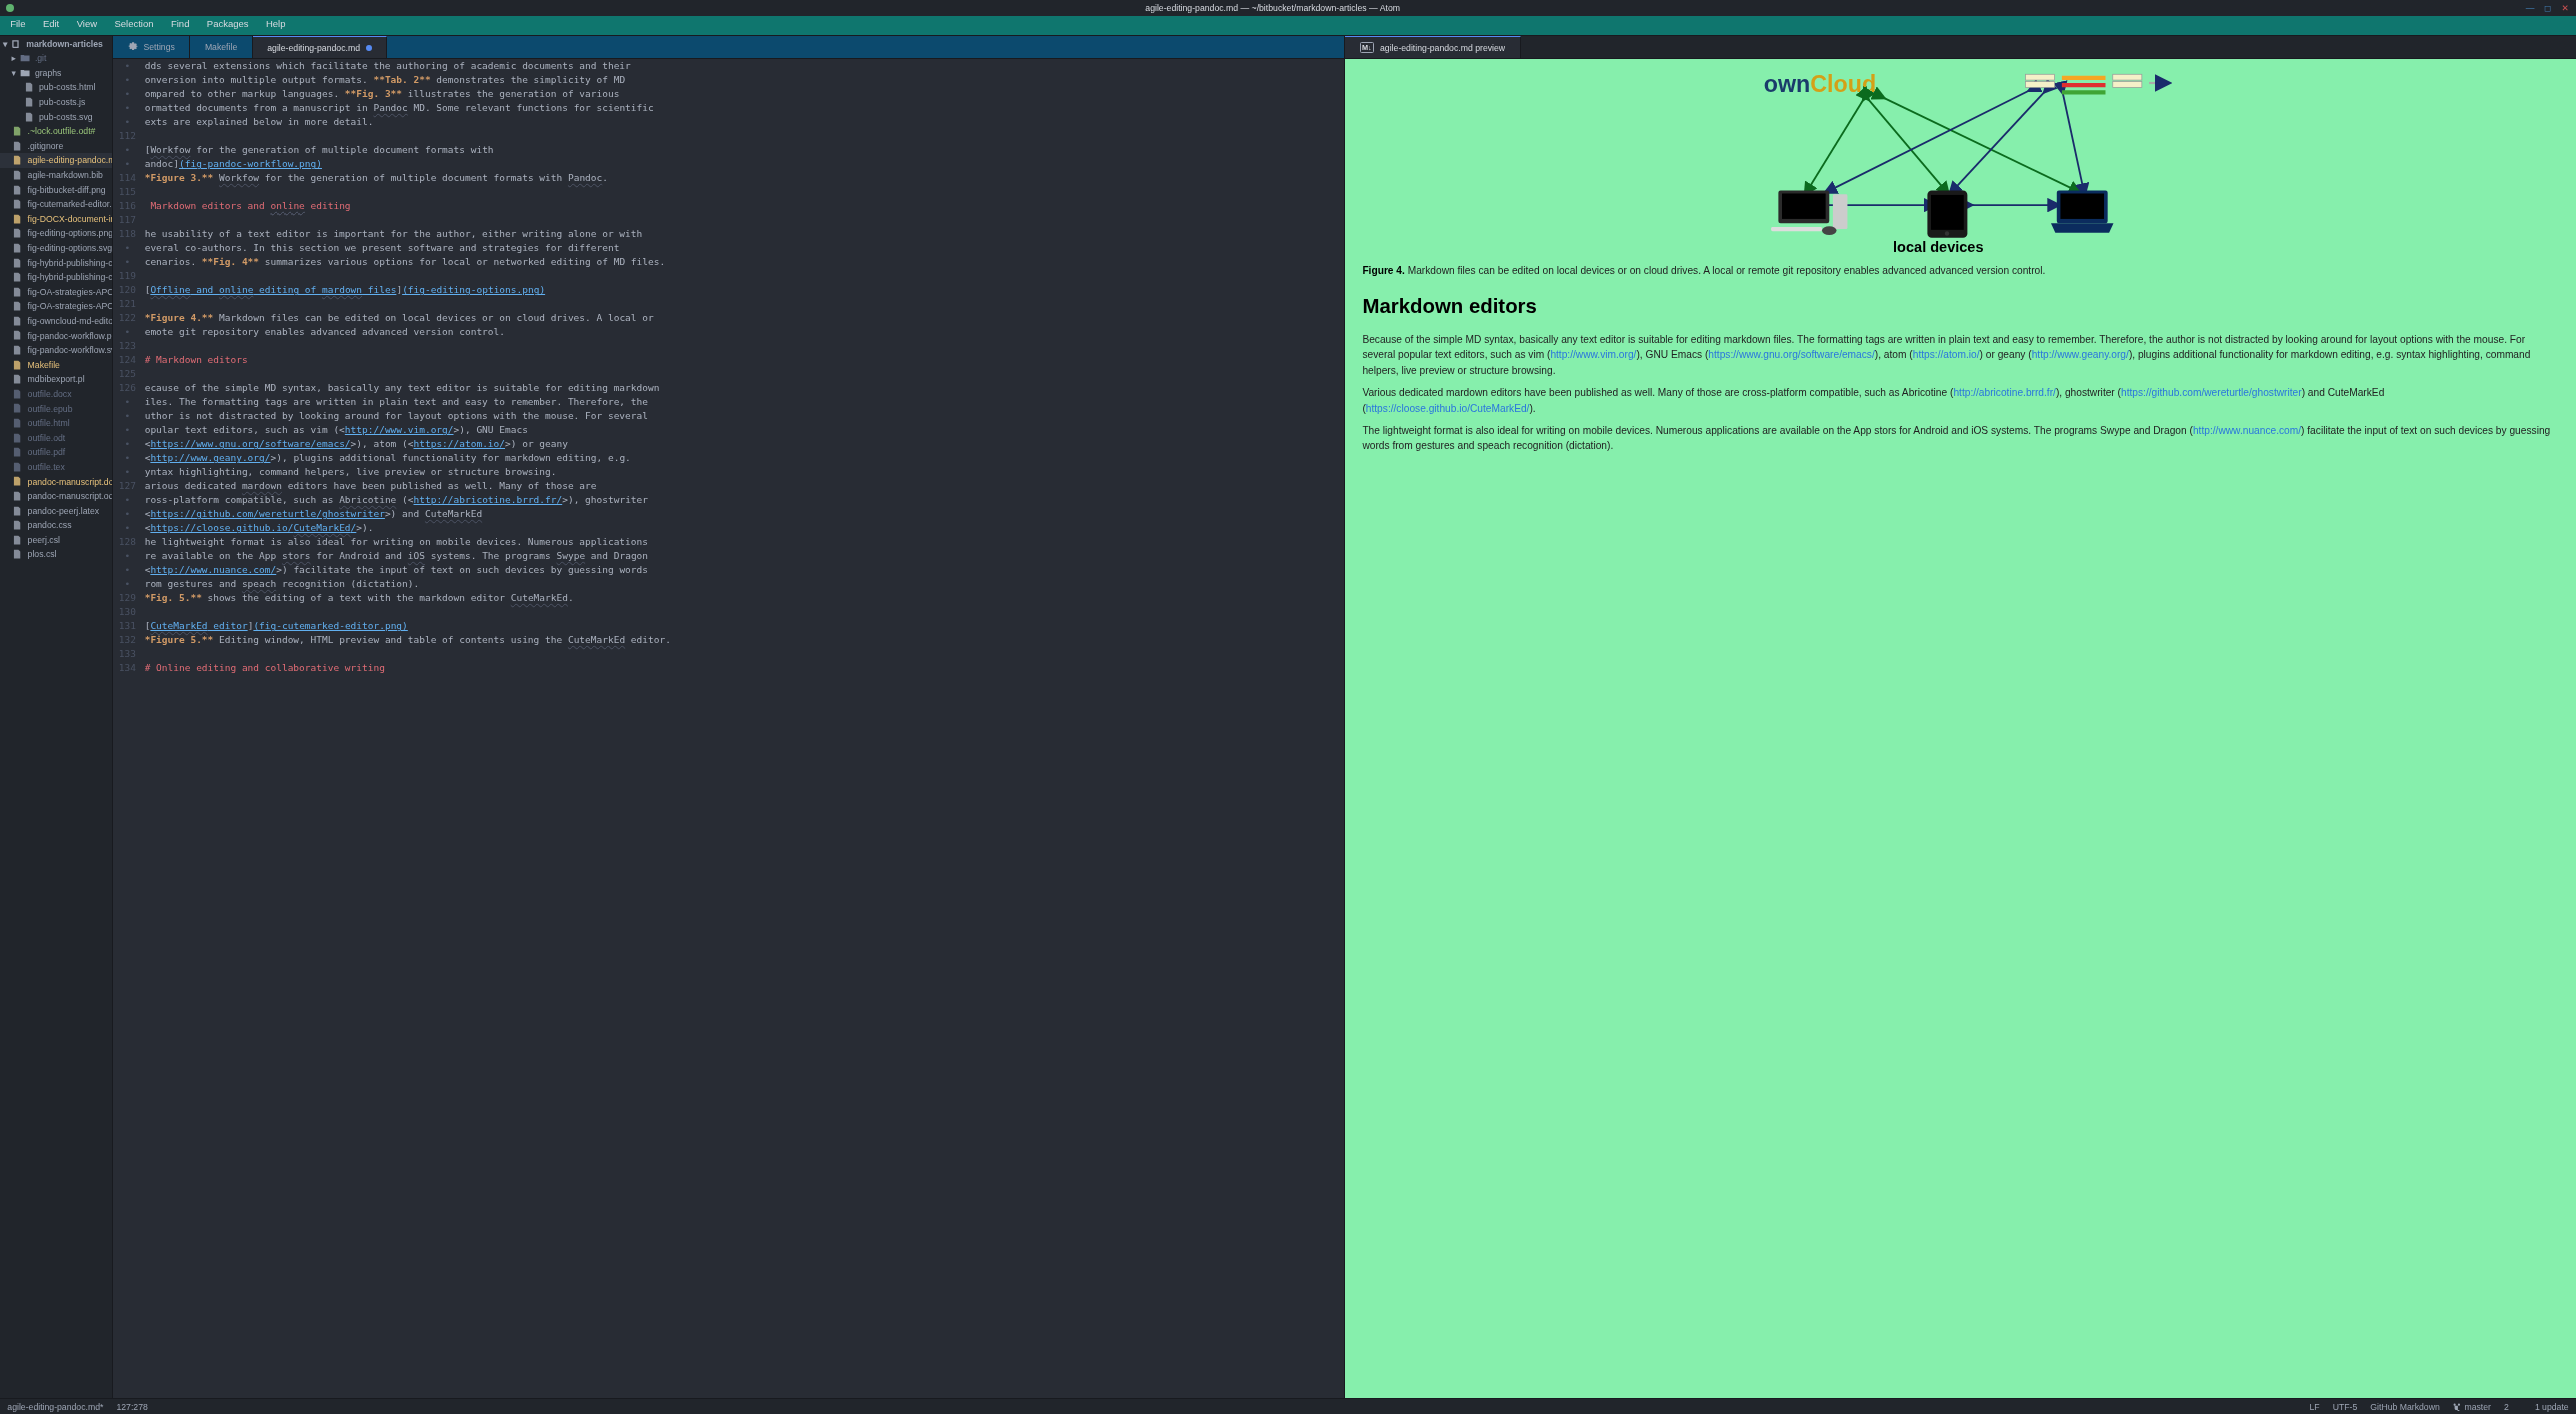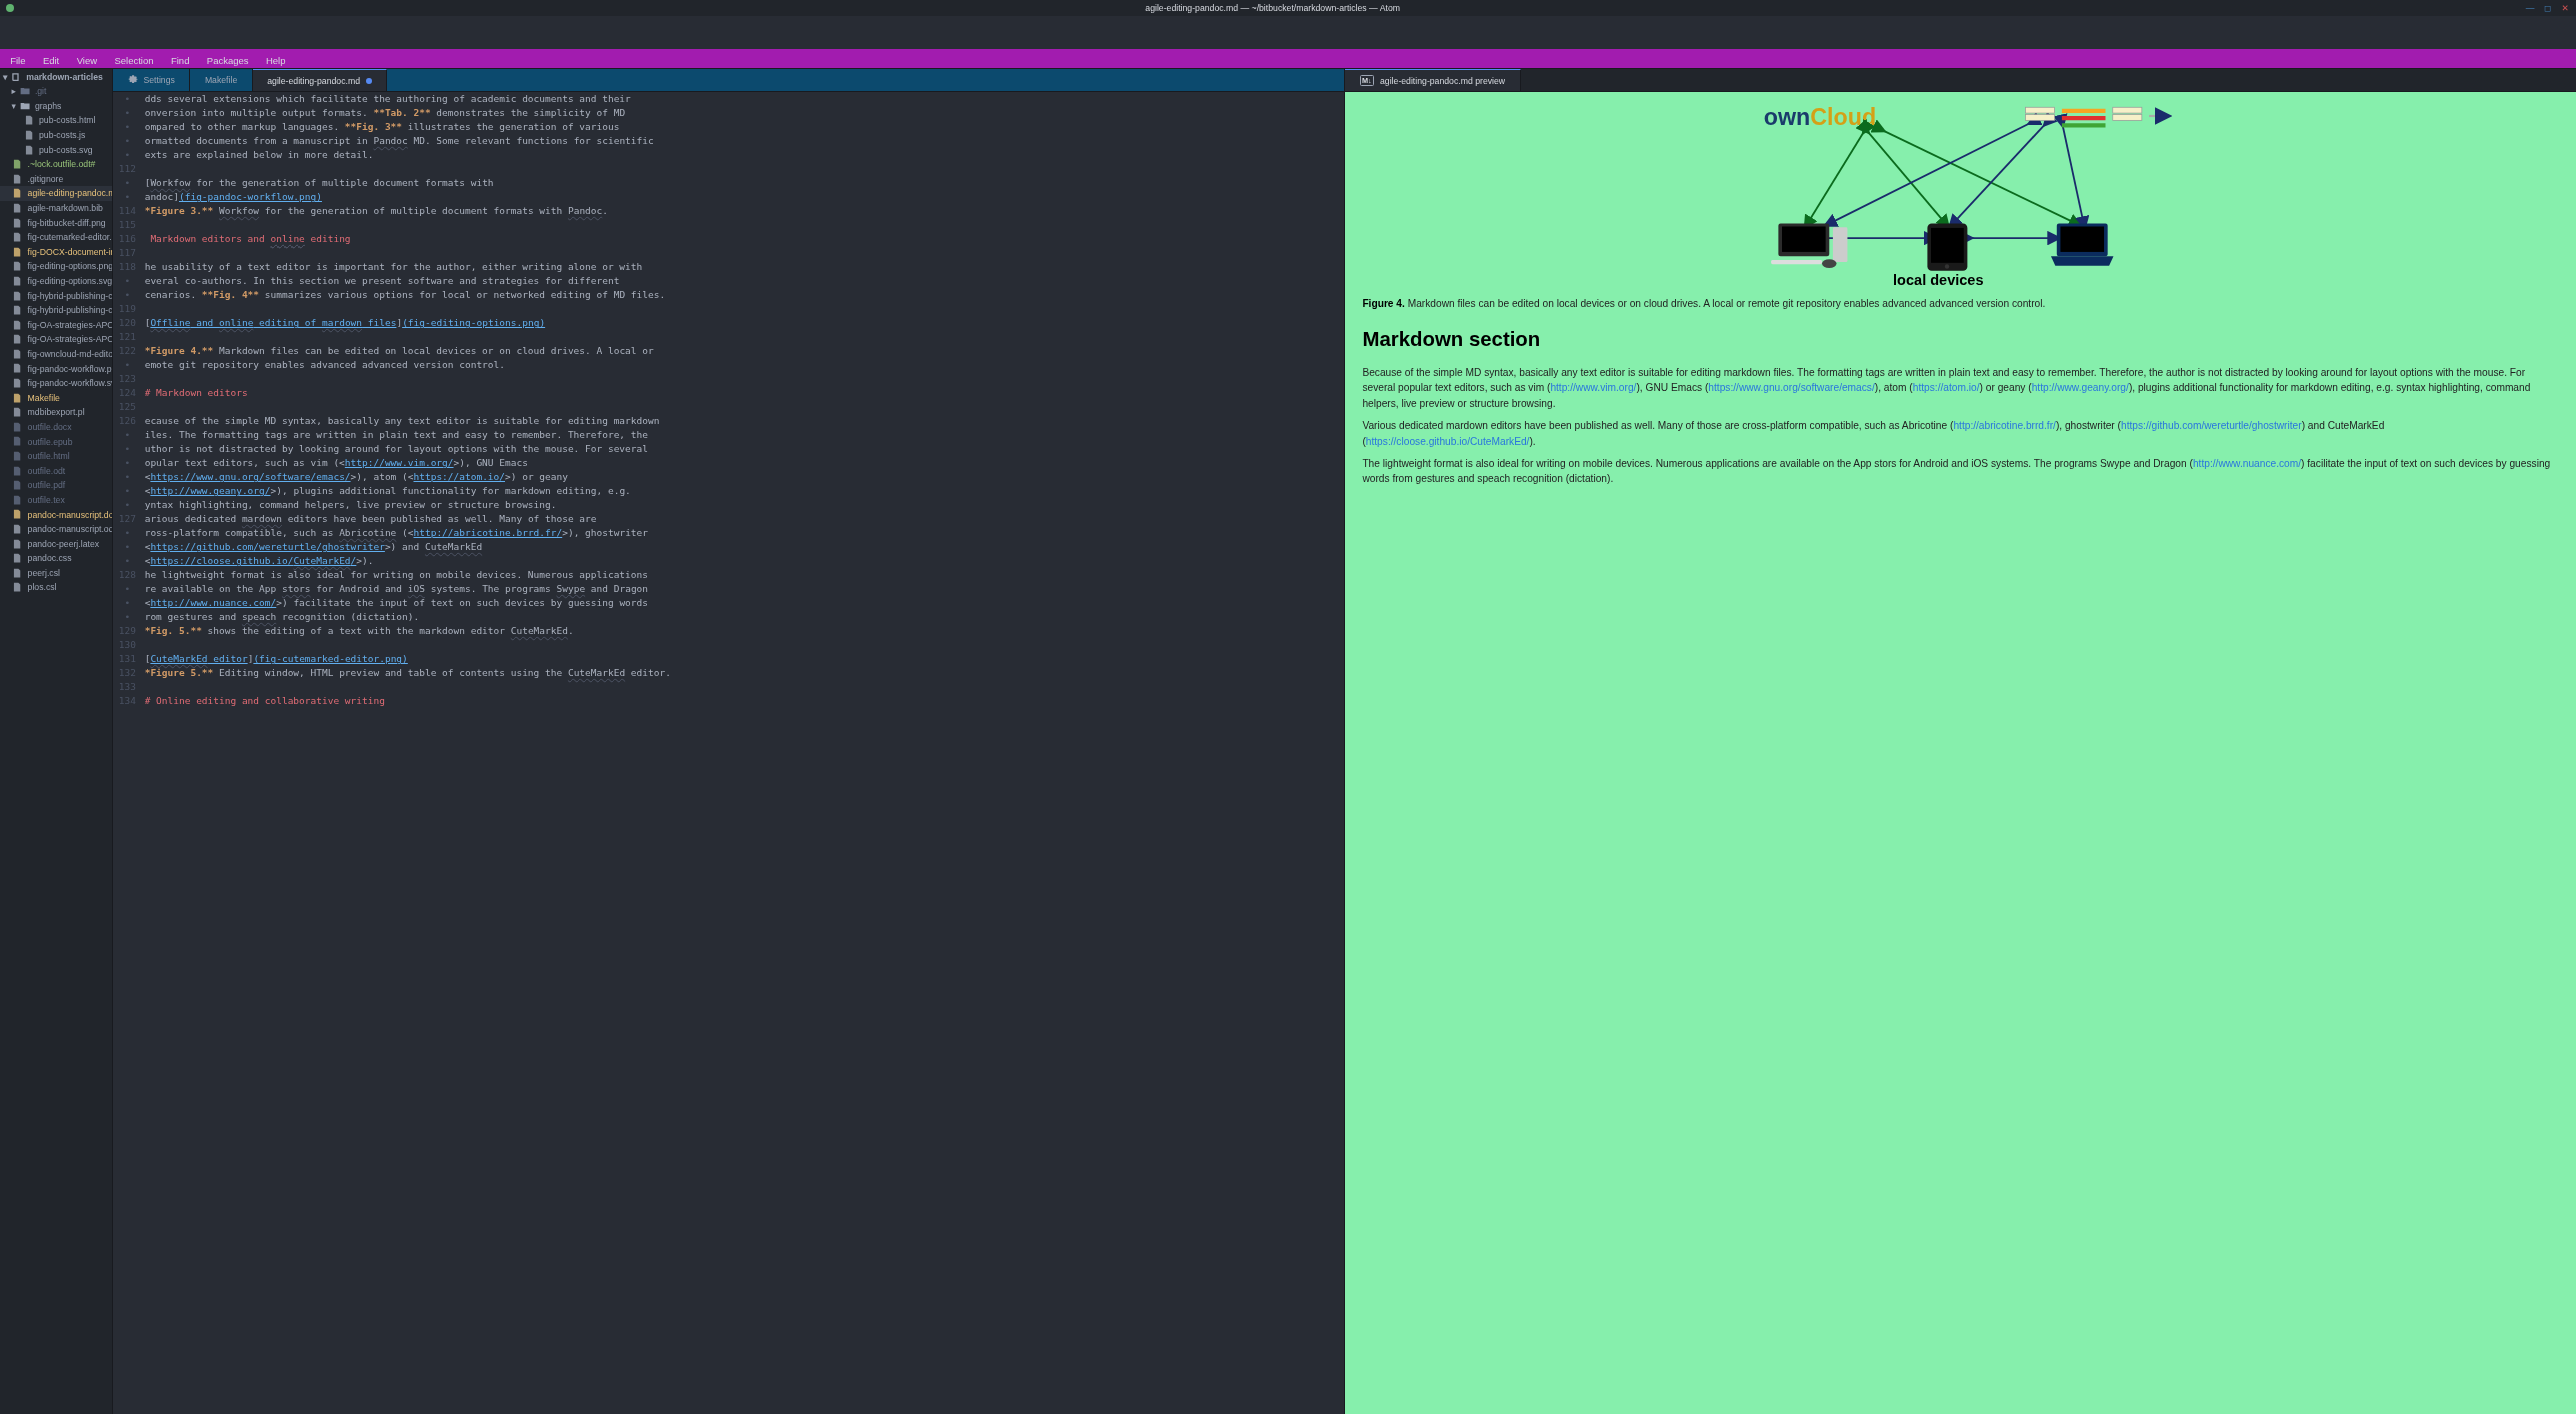--- a/index.html
+++ b/index.html
@@ -23,30 +23,29 @@
 }
 .titlebar-left { width: 14.5px; }
 .titlebar-circle { width: 8.7px; height: 8.7px; border-radius: 50%; background: #5fb36f; }
 .titlebar-title { color: #d7dae0; }
 .titlebar-right { display: flex; gap: 7.3px; }
 .win-btn { width: 10.2px; height: 10.2px; display: flex; align-items: center; justify-content: center; color: #888; cursor: pointer; }
 .win-btn.min { color: #427fb5; }
 .win-btn.max { color: #427fb5; }
 .win-btn.close { color: #c75050; }
 .menubar {
-  background: #a21caf;
+  background: #0f766e;
   height: 20.4px;
   display: flex;
-  align-items: flex-end;
+  align-items: flex-start;
   padding: 0 4.4px;
   gap: 5.8px;
   font-size: 9.5px;
   color: #d7dae0;
   border-bottom: 0.7px solid #181a1f;
-  margin-top: 33px;
 }
 .menubar-item { padding: 2.2px 5.8px; cursor: pointer; }
 .main { display: flex; height: calc(100vh - 52px); }
 .sidebar {
   width: 113px;
   background: #21252b;
   overflow-y: auto;
   border-right: 0.7px solid #181a1f;
   font-size: 8.7px;
   flex-shrink: 0;
@@ -556,21 +555,21 @@
 
           <g transform="translate(435,170)">
             <rect x="8" y="0" width="70" height="45" rx="3" fill="#0b2c5e"></rect>
             <rect x="13" y="4" width="60" height="35" fill="#000"></rect>
             <path d="M0,45 L86,45 L80,58 L6,58 z" fill="#0b2c5e"></path>
           </g>
           <text x="280" y="255" font-size="20" font-weight="bold" fill="#000" text-anchor="middle">local devices</text>
         </svg>
       </div>
       <p><strong>Figure 4.</strong><span> Markdown files can be edited on local devices or on cloud drives. A local or remote git repository enables advanced advanced version control.</span></p>
-      <h1>Markdown section</h1>
+      <h1>Markdown editors</h1>
       <p>
         <span>Because of the simple MD syntax, basically any text editor is suitable for editing markdown files. The formatting tags are written in plain text and easy to remember. Therefore, the author is not distracted by looking around for layout options with the mouse. For several popular text editors, such as vim (</span><a>http://www.vim.org/</a><span>), GNU Emacs (</span><a>https://www.gnu.org/software/emacs/</a><span>), atom (</span><a>https://atom.io/</a><span>) or geany (</span><a>http://www.geany.org/</a><span>), plugins additional functionality for markdown editing, e.g. syntax highlighting, command helpers, live preview or structure browsing.</span>
       </p>
       <p>
         <span>Various dedicated mardown editors have been published as well. Many of those are cross-platform compatible, such as Abricotine (</span><a>http://abricotine.brrd.fr/</a><span>), ghostwriter (</span><a>https://github.com/wereturtle/ghostwriter</a><span>) and CuteMarkEd (</span><a>https://cloose.github.io/CuteMarkEd/</a><span>).</span>
       </p>
       <p>
         <span>The lightweight format is also ideal for writing on mobile devices. Numerous applications are available on the App stors for Android and iOS systems. The programs Swype and Dragon (</span><a>http://www.nuance.com/</a><span>) facilitate the input of text on such devices by guessing words from gestures and speach recognition (dictation).</span>
       </p>
     </div>

